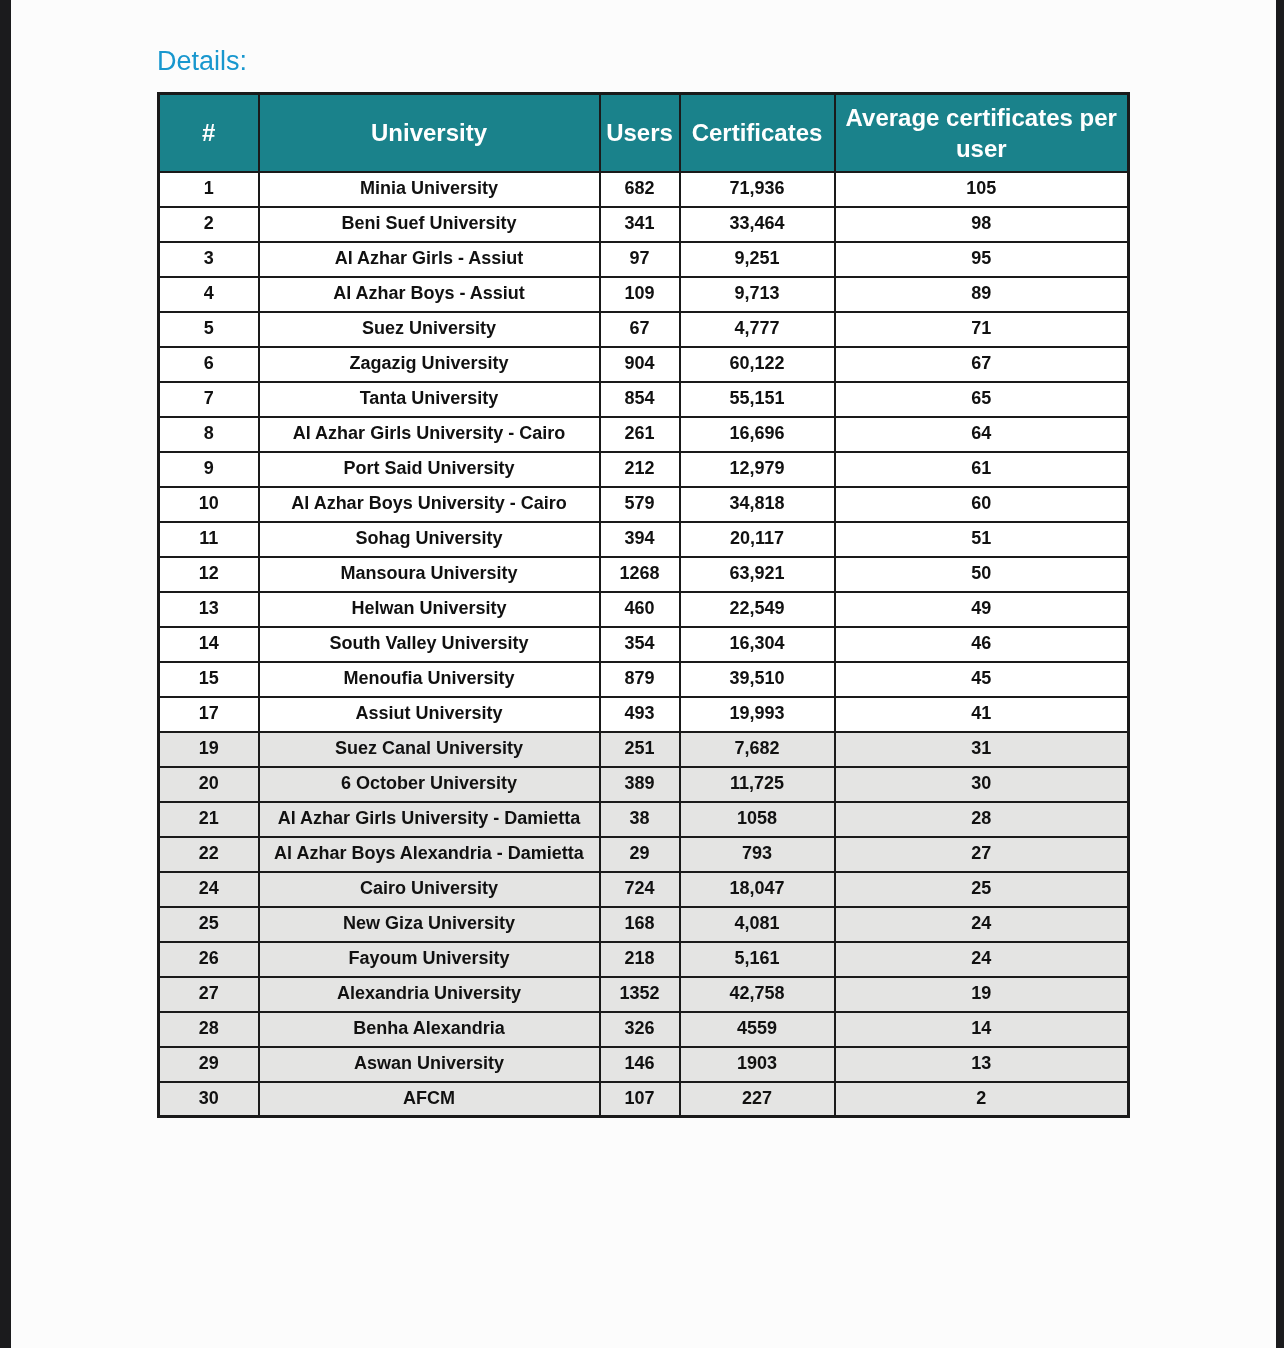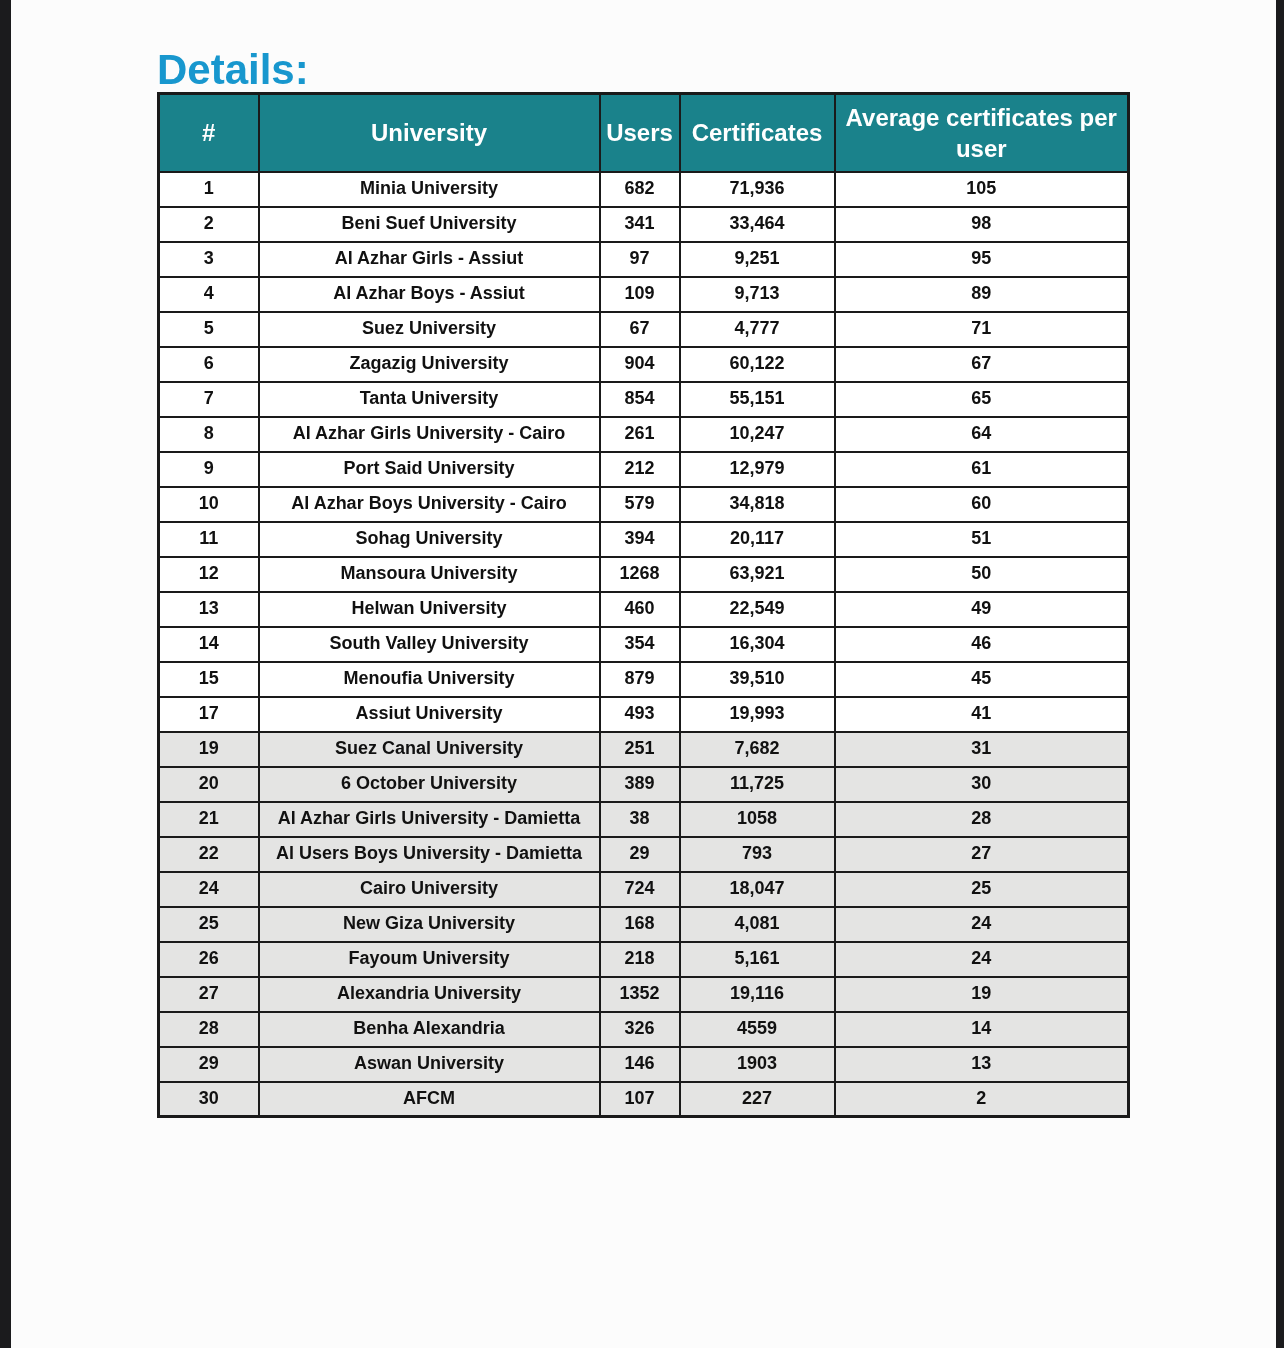--- a/index.html
+++ b/index.html
@@ -18,22 +18,22 @@
     bottom: 0;
     background: var(--edge-bar, #1b1b1d);
   }
   .edge-bar.left  { left: 0;  width: 11px; }
   .edge-bar.right { right: 0; width: 8px;  }
 
   .page-title {
     position: absolute;
     left: 157px;
     top: 46px;
-    font-size: 42px;
-    font-weight: bold;
+    font-size: 27px;
+    font-weight: normal;
     color: var(--title, #1897ce);
     letter-spacing: 0px;
   }
 
   table.details {
     position: absolute;
     left: 157px;
     top: 92px;
     width: 970px;
     border-collapse: collapse;
@@ -144,21 +144,21 @@
     <td>7</td>
     <td>Tanta University</td>
     <td>854</td>
     <td>55,151</td>
     <td>65</td>
   </tr>
       <tr>
     <td>8</td>
     <td>Al Azhar Girls University - Cairo</td>
     <td>261</td>
-    <td>10,247</td>
+    <td>16,696</td>
     <td>64</td>
   </tr>
       <tr>
     <td>9</td>
     <td>Port Said University</td>
     <td>212</td>
     <td>12,979</td>
     <td>61</td>
   </tr>
       <tr>
@@ -226,21 +226,21 @@
   </tr>
       <tr class="shaded">
     <td>21</td>
     <td>Al Azhar Girls University - Damietta</td>
     <td>38</td>
     <td>1058</td>
     <td>28</td>
   </tr>
       <tr class="shaded">
     <td>22</td>
-    <td>Al Users Boys University - Damietta</td>
+    <td>Al Azhar Boys Alexandria - Damietta</td>
     <td>29</td>
     <td>793</td>
     <td>27</td>
   </tr>
       <tr class="shaded">
     <td>24</td>
     <td>Cairo University</td>
     <td>724</td>
     <td>18,047</td>
     <td>25</td>
@@ -256,21 +256,21 @@
     <td>26</td>
     <td>Fayoum University</td>
     <td>218</td>
     <td>5,161</td>
     <td>24</td>
   </tr>
       <tr class="shaded">
     <td>27</td>
     <td>Alexandria University</td>
     <td>1352</td>
-    <td>19,116</td>
+    <td>42,758</td>
     <td>19</td>
   </tr>
       <tr class="shaded">
     <td>28</td>
     <td>Benha Alexandria</td>
     <td>326</td>
     <td>4559</td>
     <td>14</td>
   </tr>
       <tr class="shaded">

